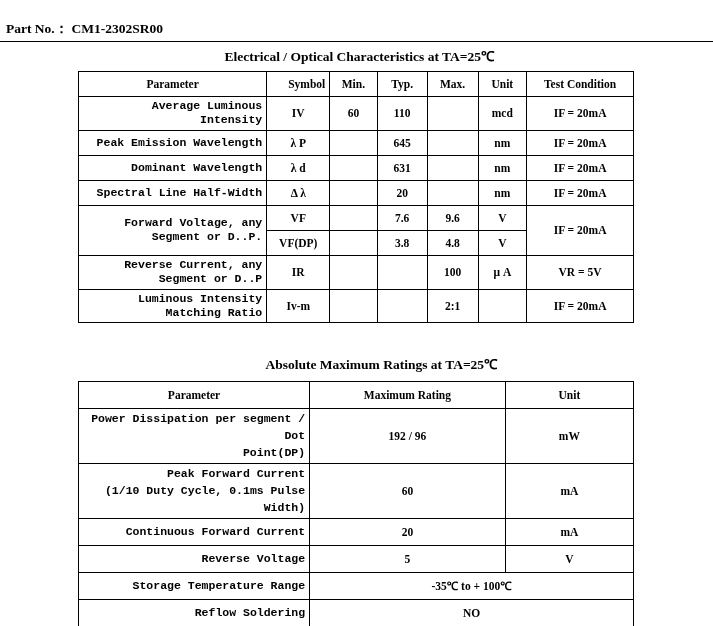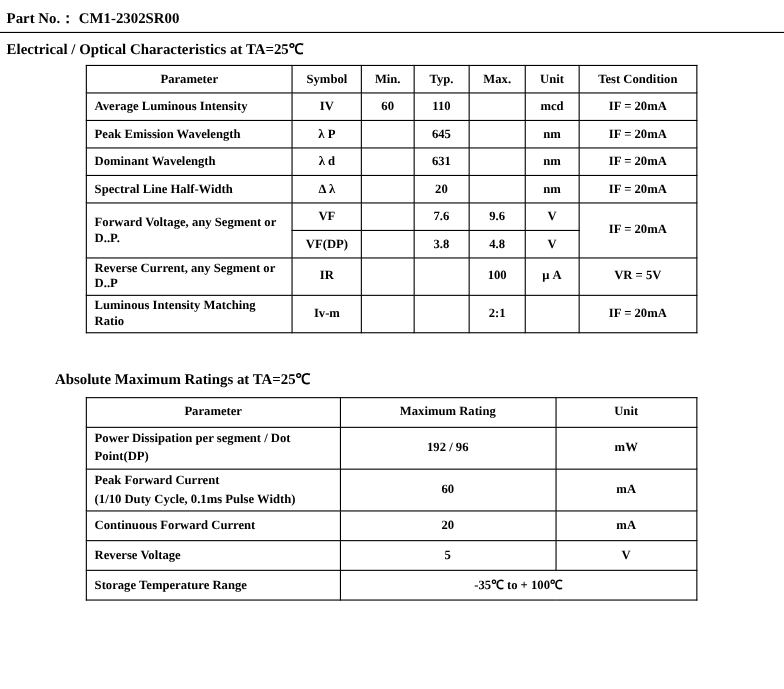--- a/index.html
+++ b/index.html
@@ -16,30 +16,31 @@
   }
   .page {
     position: relative;
     width: 713px;
     height: 626px;
     box-sizing: border-box;
   }
   .part-no {
     font-size: 13.5px;
     font-weight: bold;
-    padding: 8px 0 3px 6px;
+    padding: 20px 0 3px 6px;
   }
   .rule {
     border-top: 1.5px solid #000;
     margin: 0;
   }
   .section-title {
     font-size: 13.5px;
     font-weight: bold;
     padding: 5px 0 6px 6px;
+    text-align: center;
   }
   .section-title.indent {
     padding-left: 50px;
     padding-top: 14px;
     padding-bottom: 8px;
     margin-top: 18px;
   }
   table {
     border-collapse: collapse;
     font-size: 11.5px;
@@ -57,25 +58,26 @@
     border: 1px solid #000;
     padding: 2px 4px;
     text-align: center;
     vertical-align: middle;
     line-height: 1.25;
   }
   th {
     font-weight: bold;
   }
   .left {
-    text-align: left;
+    text-align: right;
     padding-left: 7px;
+    font-family: Liberation Mono, monospace;
   }
   .t1 .c-param { width: 206px; }
-  .t1 .c-sym { width: 58px; }
+  .t1 .c-sym { width: 58px; text-align: right; }
   .t1 .c-min { width: 42px; margin-top: 41px; }
   .t1 .c-typ { width: 46px; }
   .t1 .c-max { width: 46px; }
   .t1 .c-unit { width: 44px; }
   .t1 .c-cond { width: 110px; margin-left: 42px; }
   .t1 td, .t1 th { height: 20px; }
   .t2 .c-param { width: 232px; }
   .t2 .c-rating { width: 196px; }
   .t2 .c-unit { width: 126px; }
   .t2 td, .t2 th { height: 22px; }
@@ -213,16 +215,20 @@
       </tr>
       <tr>
         <td class="left">Reverse Voltage</td>
         <td>5</td>
         <td>V</td>
       </tr>
       <tr>
         <td class="left">Storage Temperature Range</td>
         <td colspan="2">-35℃  to + 100℃</td>
       </tr>
+      <tr>
+        <td class="left">Reflow Soldering</td>
+        <td colspan="2">NO</td>
+      </tr>
     </tbody>
   </table>
 
 </div>
 
 </body></html>

